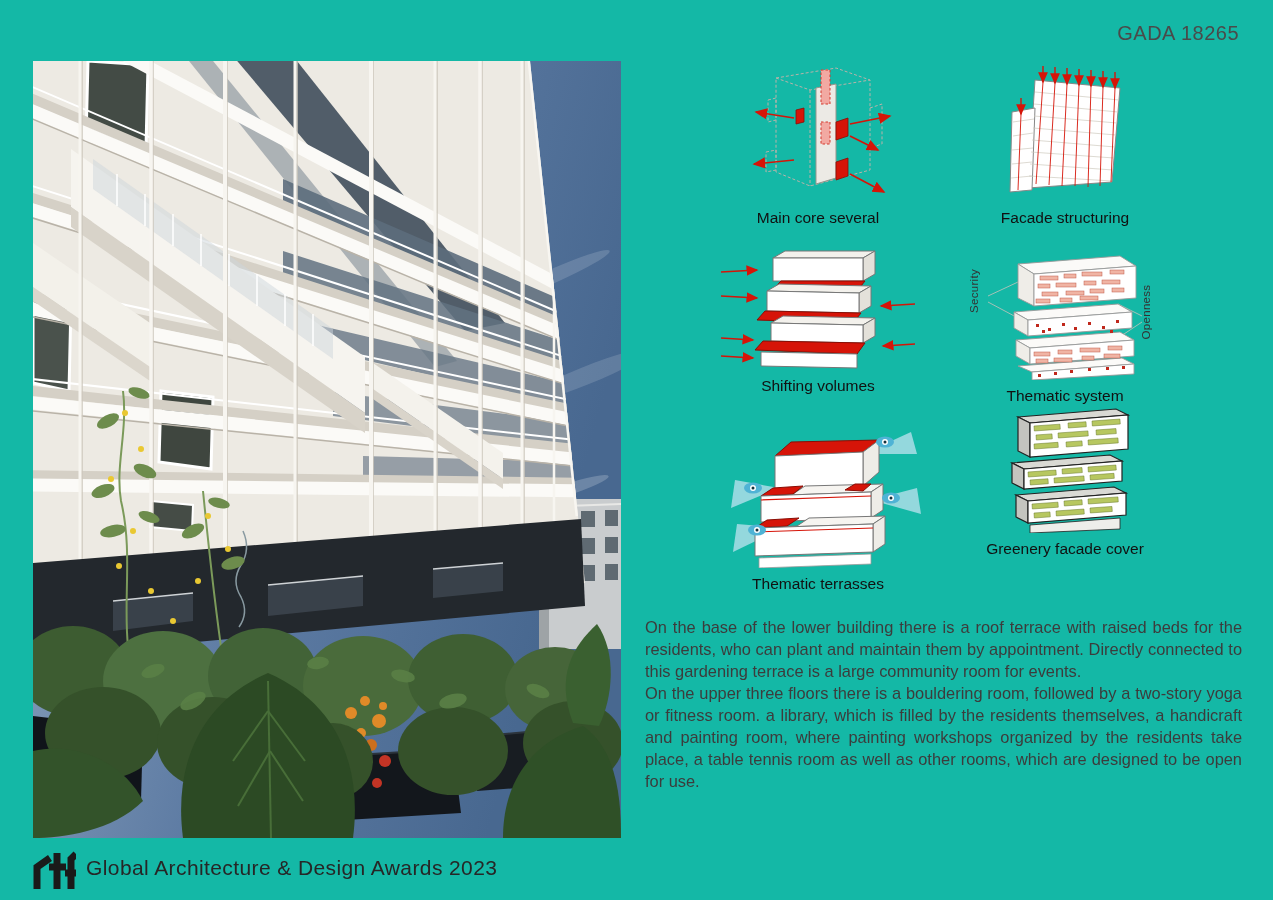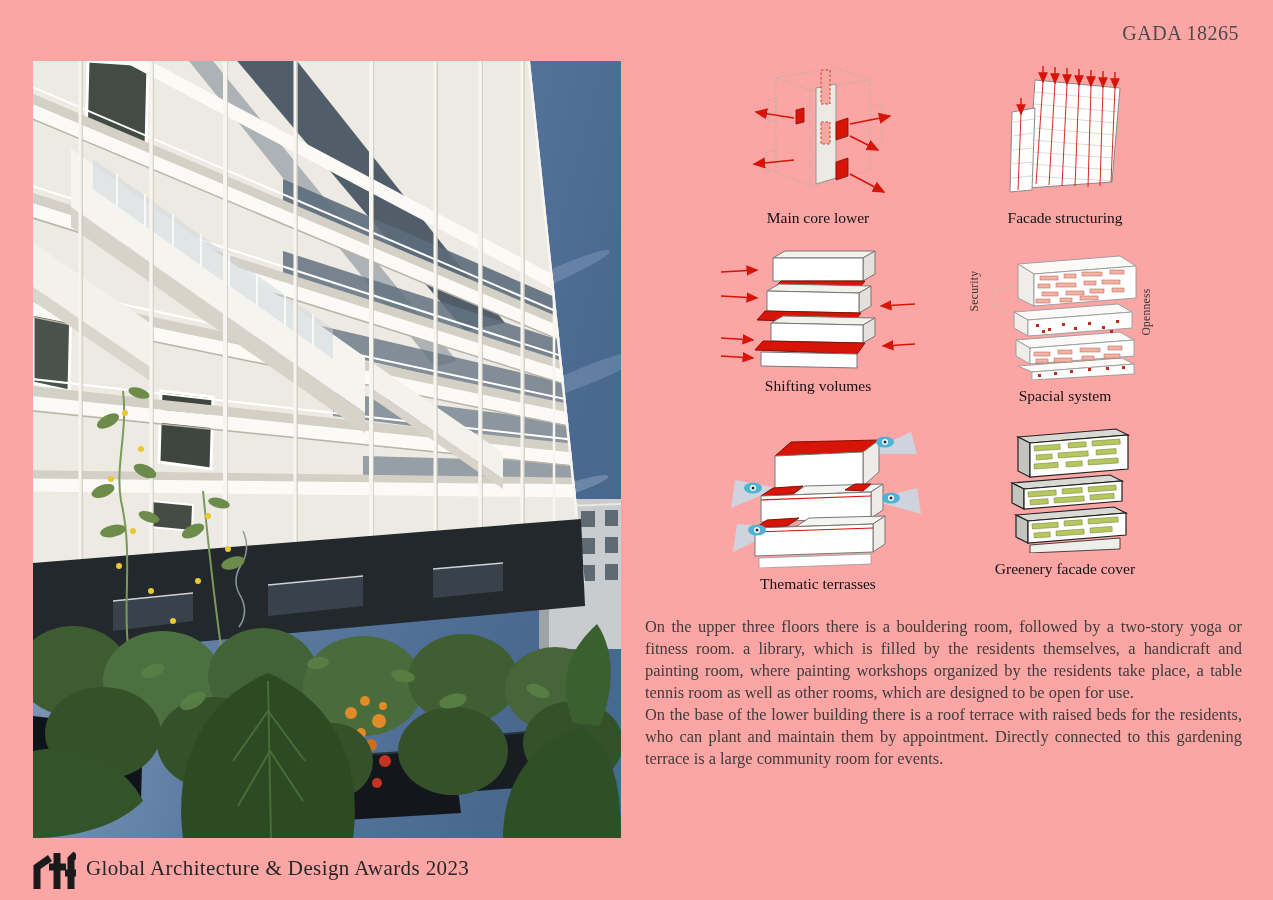--- a/index.html
+++ b/index.html
@@ -1,18 +1,18 @@
 <!DOCTYPE html>
 <html><head>
 <meta charset="utf-8">
 <style>
   html,body{margin:0;padding:0;background:#ffffff;}
   body{width:1273px;height:900px;position:relative;overflow:hidden;
        font-family:"Liberation Sans", sans-serif;color:#222;}
-  .board{position:absolute;inset:0;background:#fca5a5;font-family:Liberation Serif, serif;}
+  .board{position:absolute;inset:0;background:#14b8a6;}
 
   .board-code{position:absolute;top:22px;right:34px;font-size:20px;color:#4a4a4a;
               letter-spacing:.5px;}
 
   .photo-wrap{position:absolute;left:33px;top:61px;width:588px;height:777px;overflow:hidden;}
   .photo-wrap svg{display:block;width:100%;height:100%;}
 
   .cell{position:absolute;width:250px;text-align:center;}
   .cell svg{display:block;margin:0 auto;}
   .caption{font-size:15.5px;color:#111;margin-top:7px;line-height:18px;}
@@ -310,21 +310,21 @@
         <polygon points="98,102 110,98 110,116 98,120"></polygon>
       </g>
       <g stroke="#d61408" stroke-width="1.6" fill="none">
         <line x1="56" y1="58" x2="18" y2="52" marker-end="url(#ra)"></line>
         <line x1="56" y1="100" x2="16" y2="104" marker-end="url(#ra)"></line>
         <line x1="112" y1="64" x2="152" y2="56" marker-end="url(#ra)"></line>
         <line x1="112" y1="76" x2="140" y2="90" marker-end="url(#ra)"></line>
         <line x1="112" y1="114" x2="146" y2="132" marker-end="url(#ra)"></line>
       </g>
     </svg>
-    <div class="caption">Main core lower</div>
+    <div class="caption">Main core several</div>
   </div>
 
   <div class="cell" style="left:693px;top:246px;">
     <svg width="210" height="124" viewBox="0 0 210 124">
       <g stroke="#777" stroke-width="1">
 
         <polygon points="60,12 150,12 162,5 72,5" fill="#f3f1ec"></polygon>
         <polygon points="150,12 162,5 162,28 150,35" fill="#e4e1da"></polygon>
         <rect x="60" y="12" width="90" height="23" fill="#ffffff"></rect>
 
@@ -460,21 +460,21 @@
           <rect x="72" y="90" width="3" height="3"></rect>
           <rect x="140" y="90" width="3" height="3"></rect>
         <rect x="68" y="134" width="3" height="3"></rect>
           <rect x="84" y="132" width="3" height="3"></rect>
           <rect x="100" y="130" width="3" height="3"></rect>
         <rect x="118" y="128" width="3" height="3"></rect>
           <rect x="136" y="127" width="3" height="3"></rect>
           <rect x="152" y="126" width="3" height="3"></rect>
       </g>
     </svg>
-    <div class="caption">Spacial system</div>
+    <div class="caption">Thematic system</div>
   </div>
 
   <div class="cell" style="left:693px;top:428px;">
     <svg width="210" height="140" viewBox="0 0 210 140">
 
       <g fill="#bfe3f0" opacity="0.75">
         <polygon points="150,26 198,4 204,26"></polygon>
         <polygon points="66,60 22,52 18,80"></polygon>
         <polygon points="158,72 204,60 208,86"></polygon>
         <polygon points="70,100 24,96 20,124"></polygon>
@@ -519,21 +519,21 @@
         <g transform="translate(44,102)">
             <ellipse rx="9" ry="5.5" fill="#4fb3d5"></ellipse>
             <circle r="3" fill="#fff"></circle>
             <circle r="1.5" fill="#14303c"></circle>
           </g>
       </g>
     </svg>
     <div class="caption">Thematic terrasses</div>
   </div>
 
-  <div class="cell" style="left:940px;top:415px;">
+  <div class="cell" style="left:940px;top:395px;">
     <svg width="150" height="138" viewBox="0 0 150 138">
       <g stroke="#222" stroke-width="1.2">
 
         <polygon points="28,22 126,14 138,20 40,28" fill="#d9d9d4"></polygon>
         <polygon points="28,22 40,28 40,62 28,56" fill="#c4c4bf"></polygon>
         <polygon points="40,28 138,20 138,54 40,62" fill="#ffffff"></polygon>
 
         <polygon points="22,68 120,60 132,66 34,74" fill="#d9d9d4"></polygon>
         <polygon points="22,68 34,74 34,94 22,88" fill="#c4c4bf"></polygon>
         <polygon points="34,74 132,66 132,86 34,94" fill="#ffffff"></polygon>
@@ -564,22 +564,22 @@
           <rect x="98" y="104" width="30" height="5" transform="rotate(-4 98 104)"></rect>
         <rect x="44" y="118" width="16" height="5" transform="rotate(-4 44 118)"></rect>
           <rect x="66" y="116" width="28" height="5" transform="rotate(-4 66 116)"></rect>
           <rect x="100" y="113" width="22" height="5" transform="rotate(-4 100 113)"></rect>
       </g>
     </svg>
     <div class="caption">Greenery facade cover</div>
   </div>
 
   <div class="text-block">
+    <p>On the base of the lower building there is a roof terrace with raised beds for the residents, who can plant and maintain them by appointment. Directly connected to this gardening terrace is a large community room for events.</p>
     <p>On the upper three floors there is a bouldering room, followed by a two-story yoga or fitness room. a library, which is filled by the residents themselves, a handicraft and painting room, where painting workshops organized by the residents take place, a table tennis room as well as other rooms, which are designed to be open for use.</p>
-    <p>On the base of the lower building there is a roof terrace with raised beds for the residents, who can plant and maintain them by appointment. Directly connected to this gardening terrace is a large community room for events.</p>
   </div>
 
   <div class="footer">
     <svg width="46" height="46" viewBox="0 0 46 46">
       <g stroke="#1a1a1a" stroke-width="7" fill="none">
         <path d="M7,44 L7,22 L20,13"></path>
         <path d="M27,8 L27,44"></path>
         <path d="M19,22 L36,22"></path>
         <path d="M41,44 L41,14 L46,9"></path>
         <path d="M35,28 L46,28"></path>

